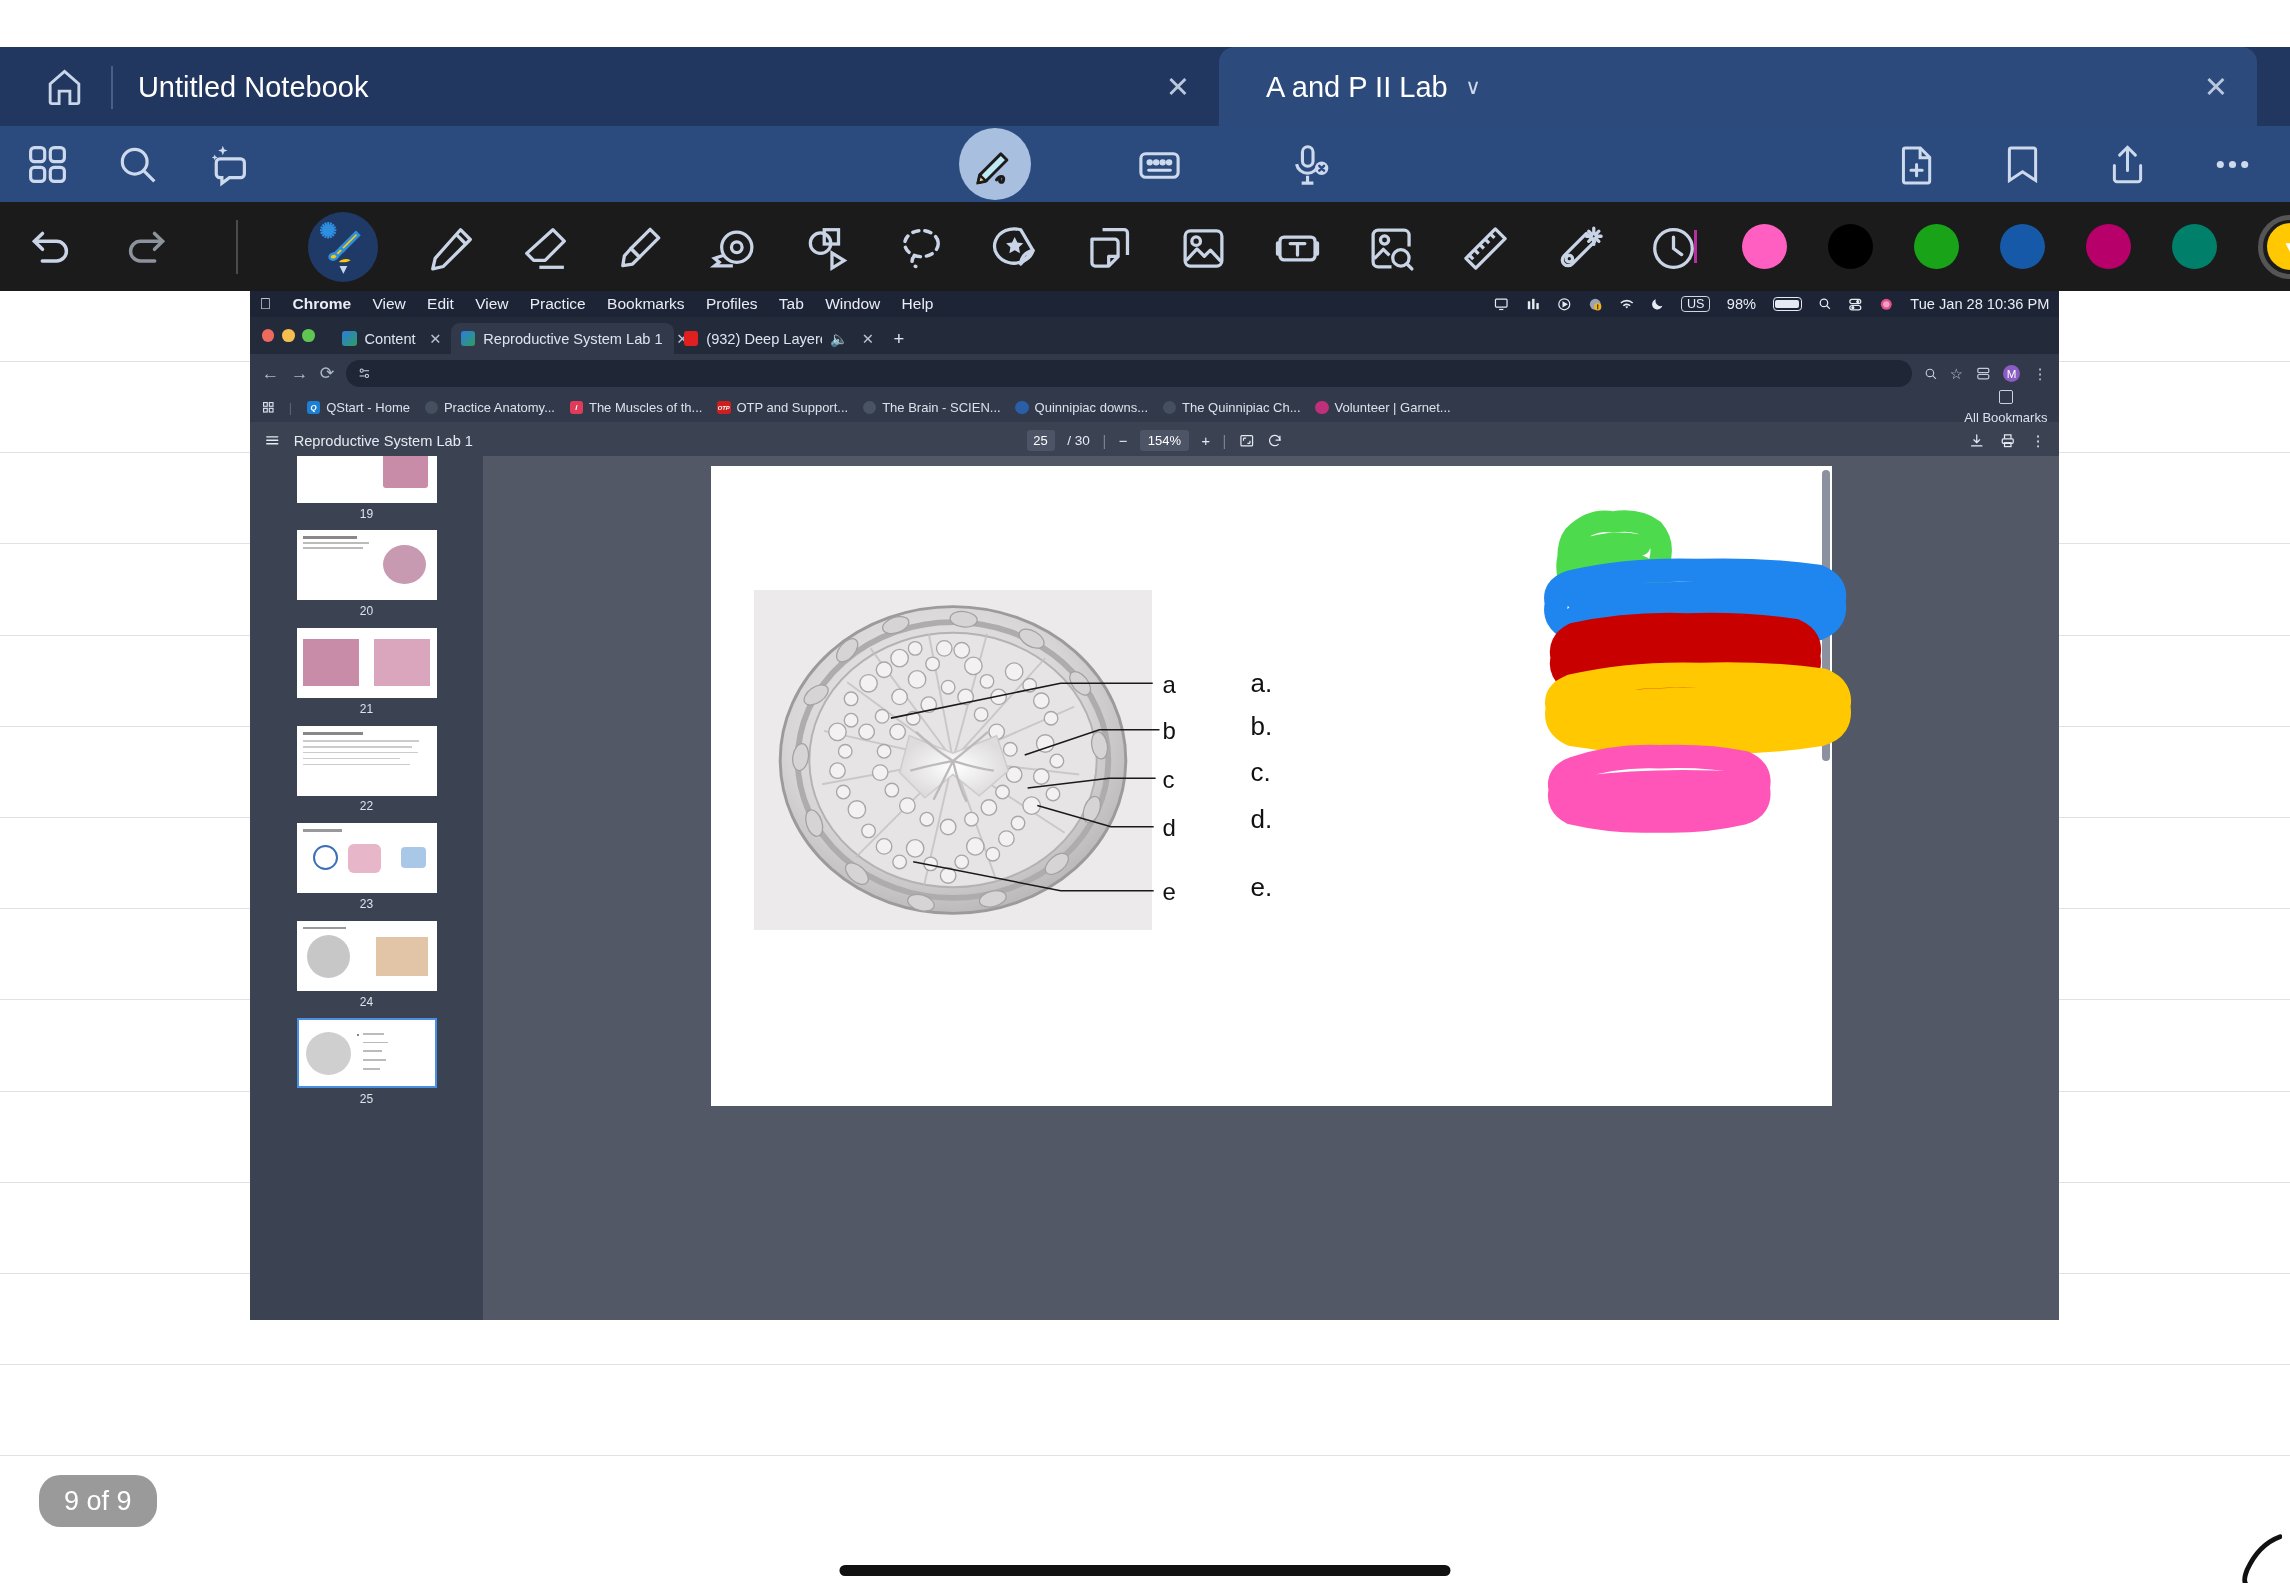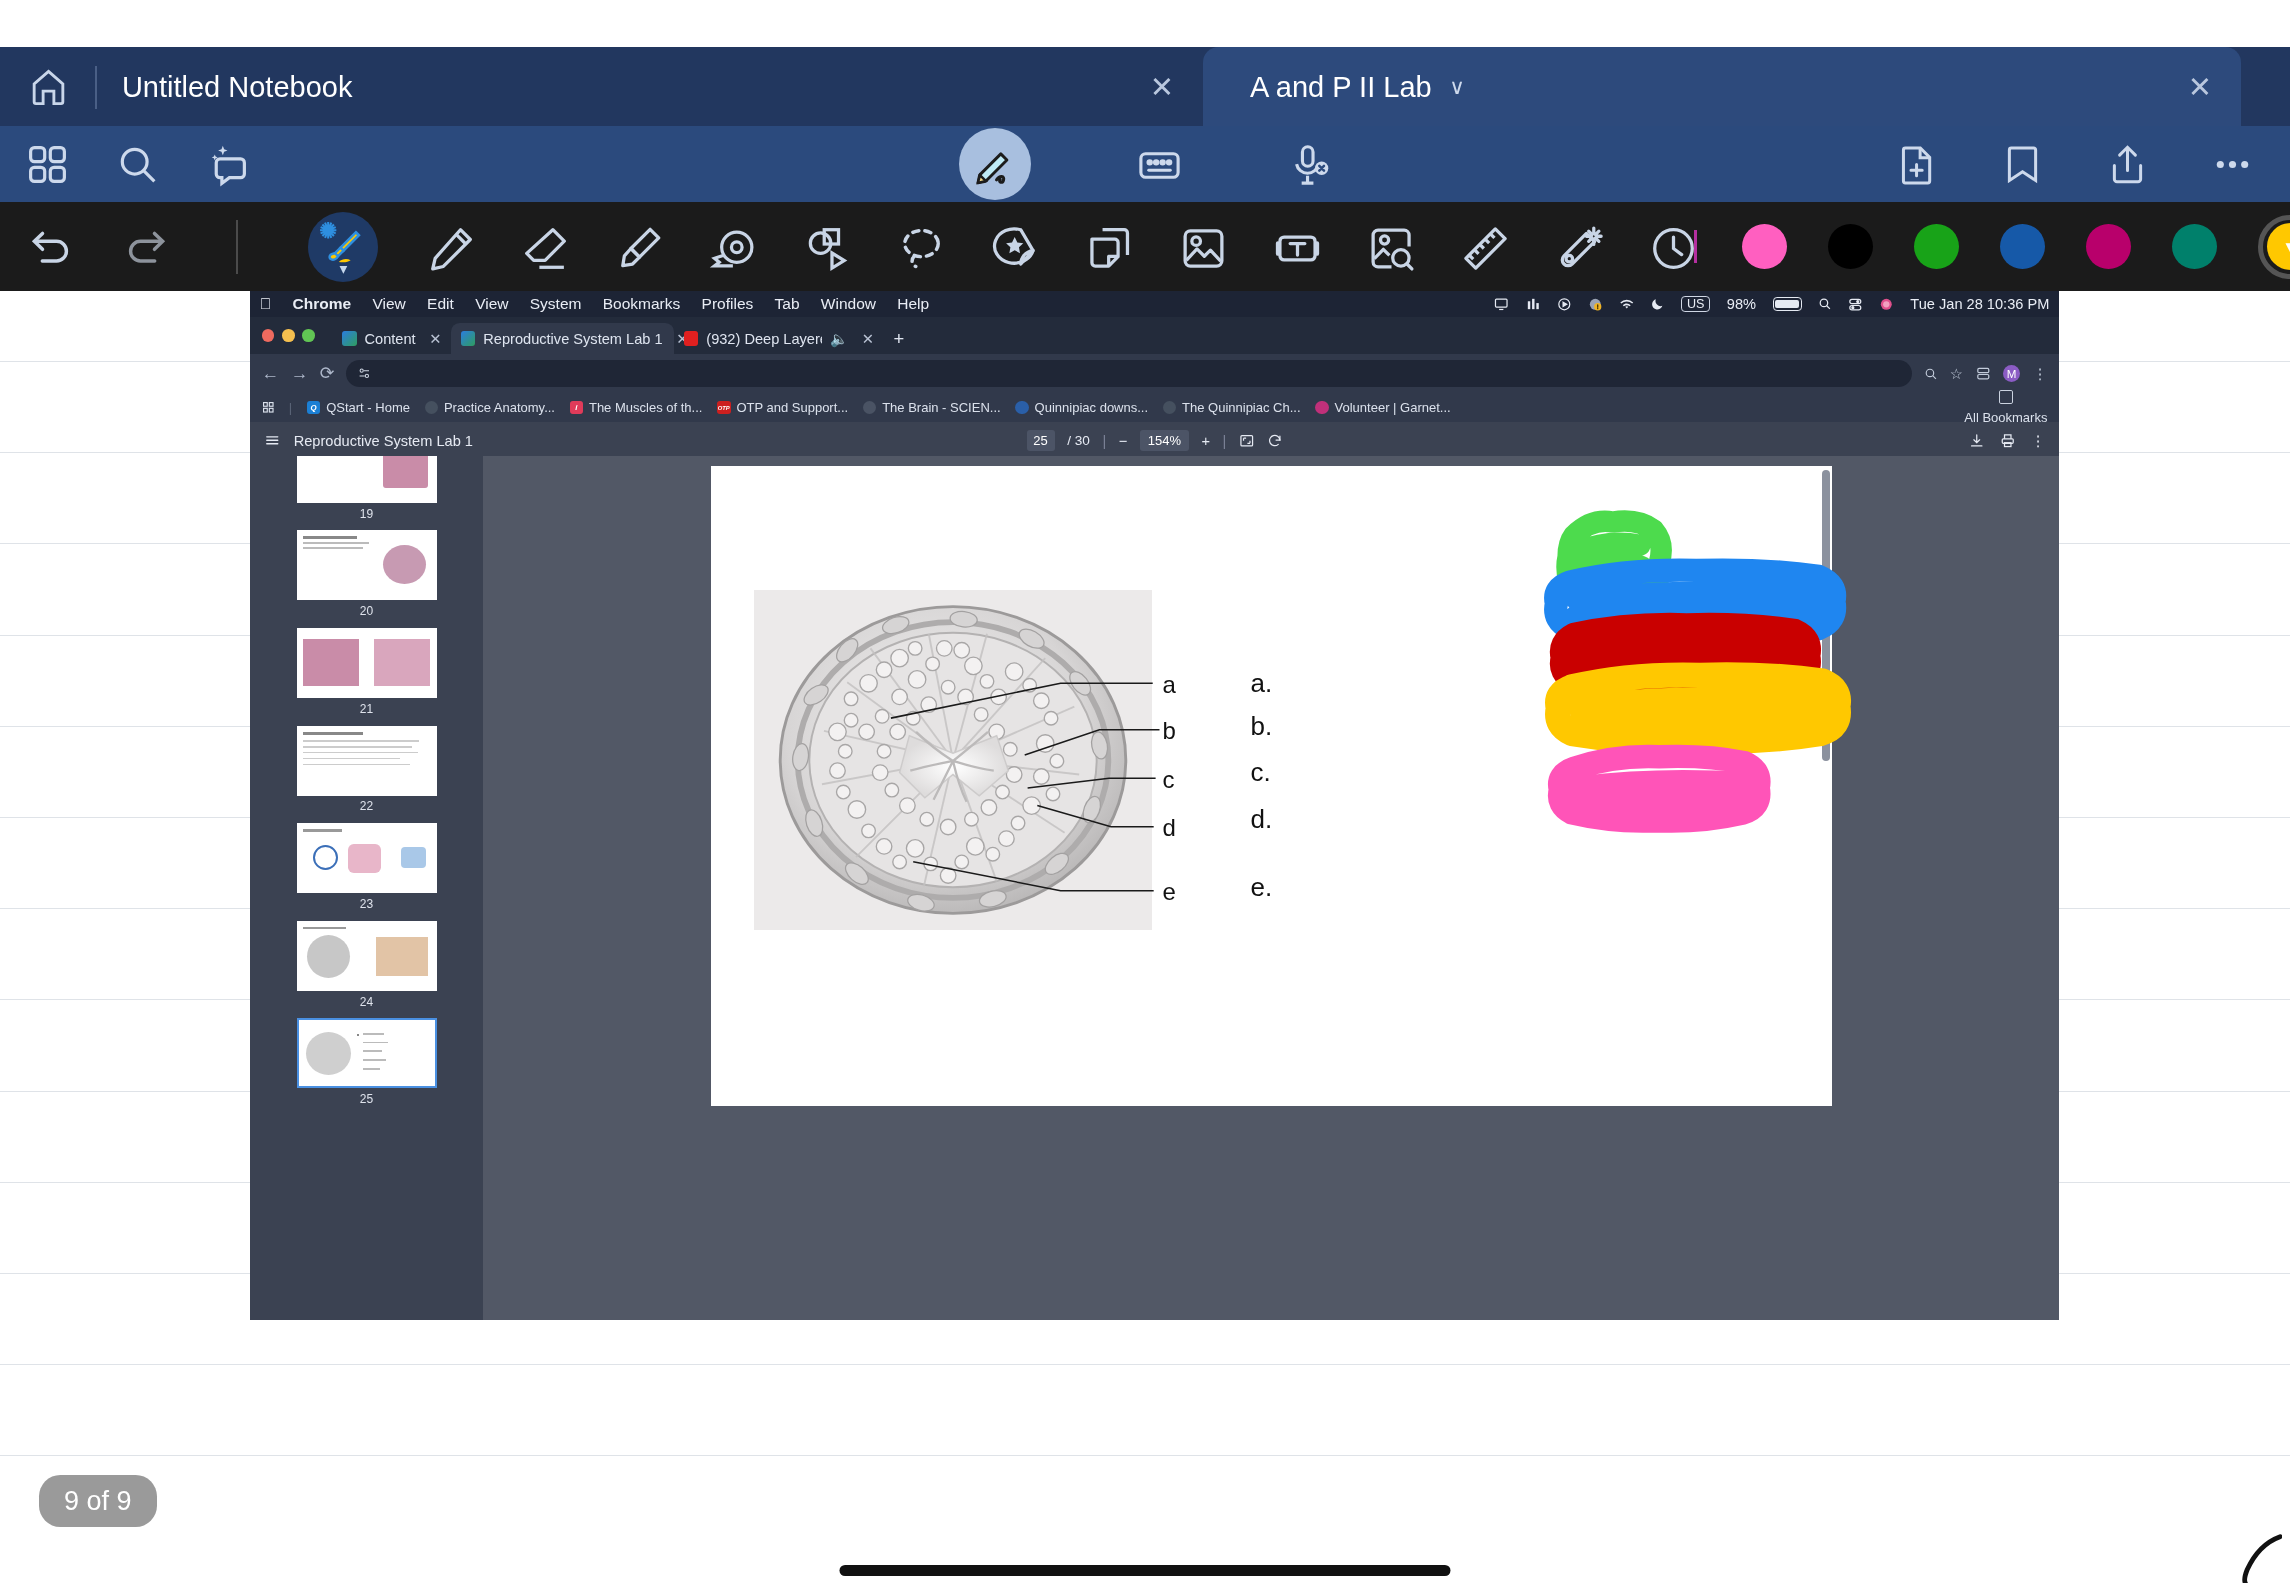--- a/index.html
+++ b/index.html
@@ -28,21 +28,21 @@
   .batt i { position: absolute; left: 2.4px; top: 2.4px; bottom: 2.4px; width: 84%; background: #fff; border-radius: 3.9px; display:block; }
 
   .tabbar {
     position: absolute; top: 47px; left: 0; width: 2290px; height: 80px;
     background: #22375f; display: flex; align-items: flex-end;
   }
   .tab {
     height: 80px; display: flex; align-items: center; gap: 0;
     color: #dbe4f2; position: relative;
   }
-  .tab.inactive { width: 1203px; padding-left: 27px; }
+  .tab.inactive { width: 1203px; padding-left: 27px; margin-left: 16px; }
   .tab.active {
     background: #2d4a7c; border-radius: 15.5px 15.5px 0 0;
     width: 1038px; padding-left: 47px;
   }
   .home-ico { width: 43px; height: 43px; flex: 0 0 43px; }
   .tab-divider { width: 1.9px; height: 43px; background: #4a5f86; margin: 0 25px; }
   .tab-title { font-size: 29px; color: #fff; white-space: nowrap; }
   .tab-x { margin-left: auto; font-size: 29px; color: #b9c7de; padding: 0 29px; }
   .chev-sm { margin-left: 17.5px; font-size: 21.3px; color: #cdd9ec; }
 
@@ -419,21 +419,21 @@
     <div class="rule" style="top:1164px"></div>
 
     <div class="shot" style="top:0px;left:250px;">
 
       <div class="mac-menu">
         <span class="mm"></span>
         <span class="mm bold">Chrome</span>
         <span class="mm">View</span>
         <span class="mm">Edit</span>
         <span class="mm">View</span>
-        <span class="mm">System</span>
+        <span class="mm">Practice</span>
         <span class="mm">Bookmarks</span>
         <span class="mm">Profiles</span>
         <span class="mm">Tab</span>
         <span class="mm">Window</span>
         <span class="mm">Help</span>
         <span class="mac-right">
           <span>
             <svg width="16.5" height="14.6" viewBox="0 0 24 24" fill="none" stroke="#e6eaf3" stroke-width="2">
                 <rect x="2.5" y="3.5" width="19" height="13" rx="1.6"></rect>
                 <path d="M8.5 20.5h7"></path>

